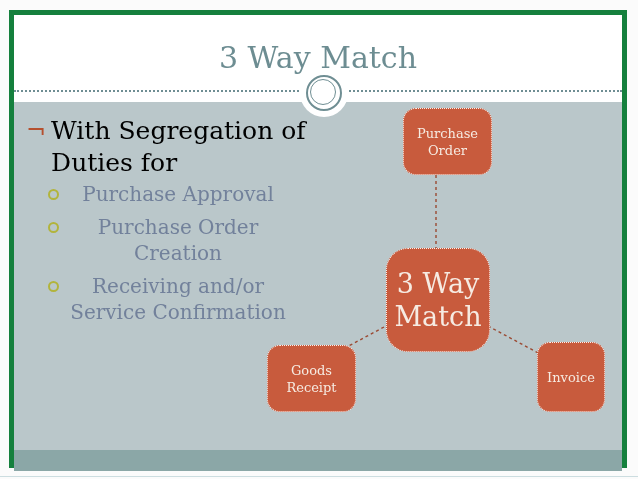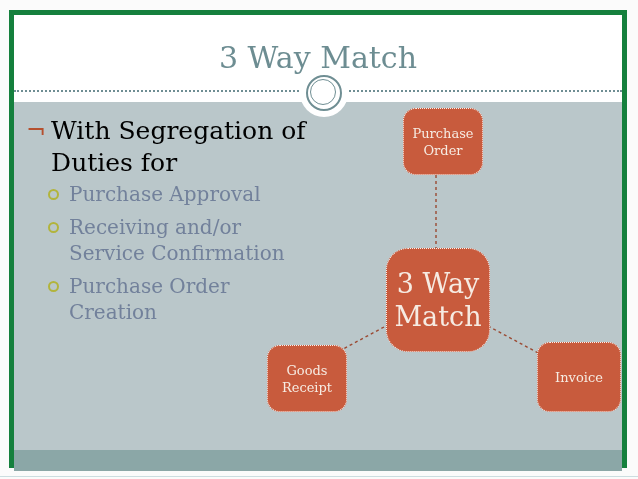--- a/index.html
+++ b/index.html
@@ -65,41 +65,41 @@
     list-style:none;margin:0;padding:0;
   }
   .sub-item{
     display:flex;align-items:flex-start;margin-bottom:7px;
   }
   .sub-marker{
     flex:0 0 auto;width:7px;height:7px;margin:8px 10px 0 0;
     border:2px solid #b2b43c;border-radius:50%;background:transparent;
   }
   .sub-text{
-    font-size:20px;line-height:26px;color:#72819b;width:218px;
+    font-size:20px;line-height:26px;color:#72819b;width:218px;text-align:center;
   }
   
   .connector-svg{
     position:absolute;left:0;top:0;width:618px;height:458px;
     z-index:1;pointer-events:none;
   }
   .node{
     position:absolute;z-index:2;background:#c85b3d;
     border:1px dotted rgba(255,255,255,0.9);box-sizing:border-box;
     color:#f6ebe2;display:flex;align-items:center;justify-content:center;
     text-align:center;
   }
-  .node-small{width:80px;height:67px;border-radius:13px;font-size:13px;line-height:17px;}
+  .node-small{width:89px;height:67px;border-radius:13px;font-size:13px;line-height:17px;}
   .node-center{
     left:372px;top:233px;width:104px;height:104px;border-radius:22px;
     font-size:27px;line-height:33px;
   }
   .node-top{left:389px;top:93px;}
   .node-bl{left:253px;top:330px;}
-  .node-br{left:523px;top:327px;width:84px;height:70px;}
+  .node-br{left:523px;top:327px;width:68px;height:70px;}
 </style>
 </head>
 <body>
 
 <div class="slide">
 
   <div class="slide-title">3 Way Match</div>
 
   <div class="divider-dotted"></div>
   <div class="content-area"></div>
@@ -115,25 +115,25 @@
     <span class="heading-text">With Segregation of Duties for</span>
   </div>
 
   <ul class="sub-list">
     <li class="sub-item">
       <span class="sub-marker"></span>
       <span class="sub-text">Purchase Approval</span>
     </li>
     <li class="sub-item">
       <span class="sub-marker"></span>
-      <span class="sub-text">Receiving and/or Service Confirmation</span>
+      <span class="sub-text">Purchase Order Creation</span>
     </li>
     <li class="sub-item">
       <span class="sub-marker"></span>
-      <span class="sub-text">Purchase Order Creation</span>
+      <span class="sub-text">Receiving and/or Service Confirmation</span>
     </li>
   </ul>
 
   <svg class="connector-svg" viewBox="0 0 618 458">
     <line x1="422" y1="160" x2="422" y2="236" stroke="#9b4a33" stroke-width="1.4" stroke-dasharray="3,3"></line>
     <line x1="370" y1="312" x2="318" y2="340" stroke="#9b4a33" stroke-width="1.4" stroke-dasharray="3,3"></line>
     <line x1="474" y1="311" x2="528" y2="340" stroke="#9b4a33" stroke-width="1.4" stroke-dasharray="3,3"></line>
   </svg>
 
   <div class="node node-small node-top">

